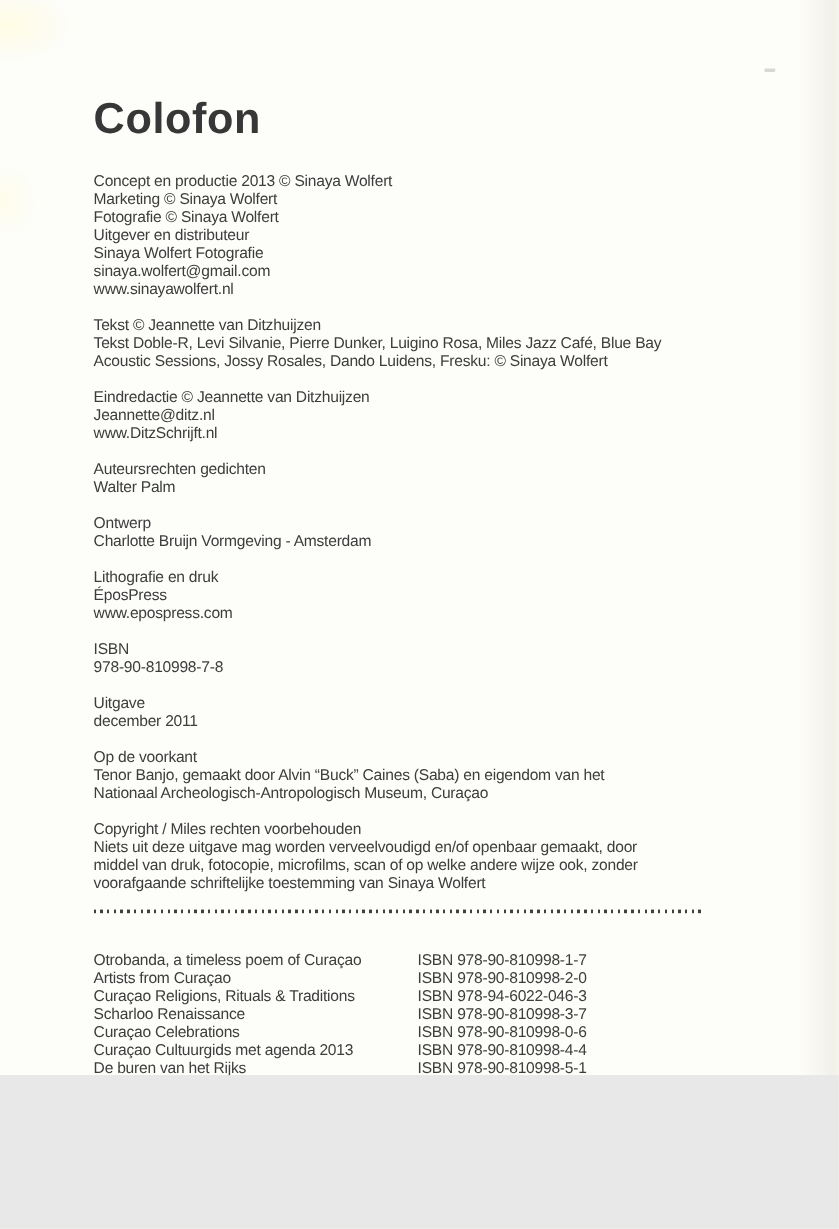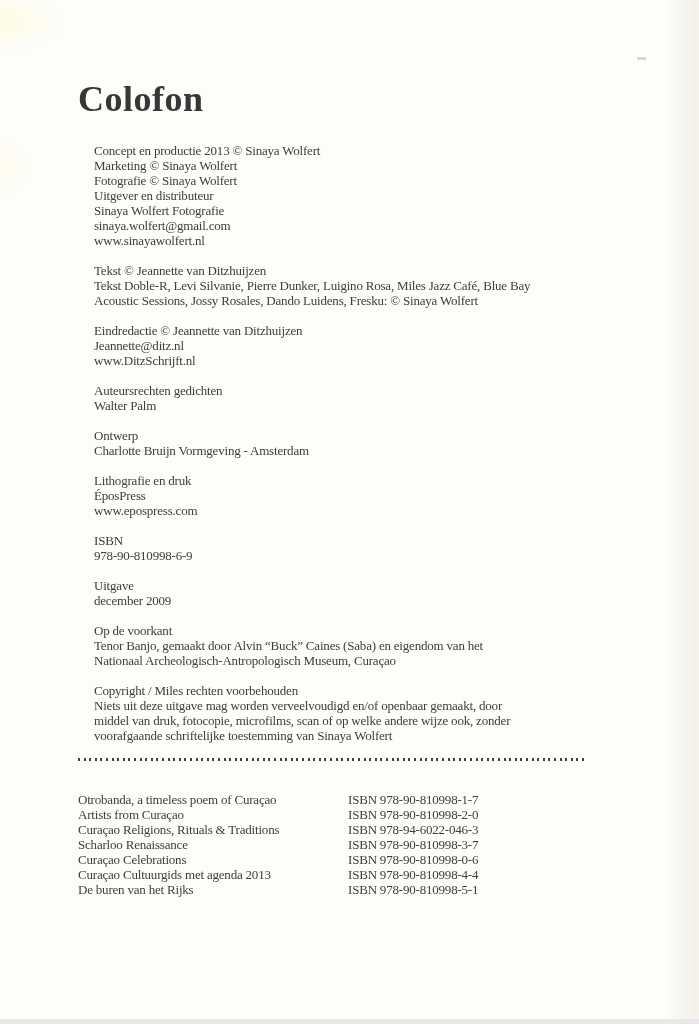--- a/index.html
+++ b/index.html
@@ -1,23 +1,23 @@
 <!DOCTYPE html>
 <html><head>
 <meta charset="utf-8">
 <style>
   html, body { margin: 0; padding: 0; background: #e8e8e8; }
   .page {
     position: relative;
     width: 699px;
-    height: 1019px;
+    height: 896px;
     margin: 0 auto;
     background: #fdfdfa;
     overflow: hidden;
-    font-family: Liberation Serif, serif;
+    font-family: Liberation Sans, sans-serif;
     color: #3d3d3d;
   }
   
   .edge-right {
     position: absolute; top: 0; right: 0; width: 34px; height: 1024px;
     background: linear-gradient(to right, rgba(235,232,222,0) 0%, rgba(233,230,219,0.55) 85%, rgba(240,238,229,0.7) 100%);
     pointer-events: none;
   }
   .blotch-a {
     position: absolute; left: 0; top: 0; width: 62px; height: 52px;
@@ -42,21 +42,21 @@
     width: 560px;
   }
   h1.title {
     margin: 0 0 25px 0;
     font-size: 36px;
     line-height: 38px;
     font-weight: 600;
     letter-spacing: 0.5px;
     color: #373737;
   }
-  .block { margin: 0 0 15px 16px; }
+  .block { margin: 0 0 15px 0; }
   .line {
     display: block;
     font-size: 13px;
     line-height: 15px;
     letter-spacing: -0.2px;
     white-space: nowrap;
   }
   .divider {
     height: 3px;
     width: 508px;
@@ -110,25 +110,25 @@
           <span class="line">Ontwerp</span>
           <span class="line">Charlotte Bruijn Vormgeving - Amsterdam</span>
         </p>
         <p class="block">
           <span class="line">Lithografie en druk</span>
           <span class="line">ÉposPress</span>
           <span class="line">www.epospress.com</span>
         </p>
         <p class="block">
           <span class="line">ISBN</span>
-          <span class="line">978-90-810998-6-9</span>
+          <span class="line">978-90-810998-7-8</span>
         </p>
         <p class="block">
           <span class="line">Uitgave</span>
-          <span class="line">december 2009</span>
+          <span class="line">december 2011</span>
         </p>
         <p class="block">
           <span class="line">Op de voorkant</span>
           <span class="line">Tenor Banjo, gemaakt door Alvin “Buck” Caines (Saba) en eigendom van het</span>
           <span class="line">Nationaal Archeologisch-Antropologisch Museum, Curaçao</span>
         </p>
         <p class="block">
           <span class="line">Copyright / Miles rechten voorbehouden</span>
           <span class="line">Niets uit deze uitgave mag worden verveelvoudigd en/of openbaar gemaakt, door</span>
           <span class="line">middel van druk, fotocopie, microfilms, scan of op welke andere wijze ook, zonder</span>

